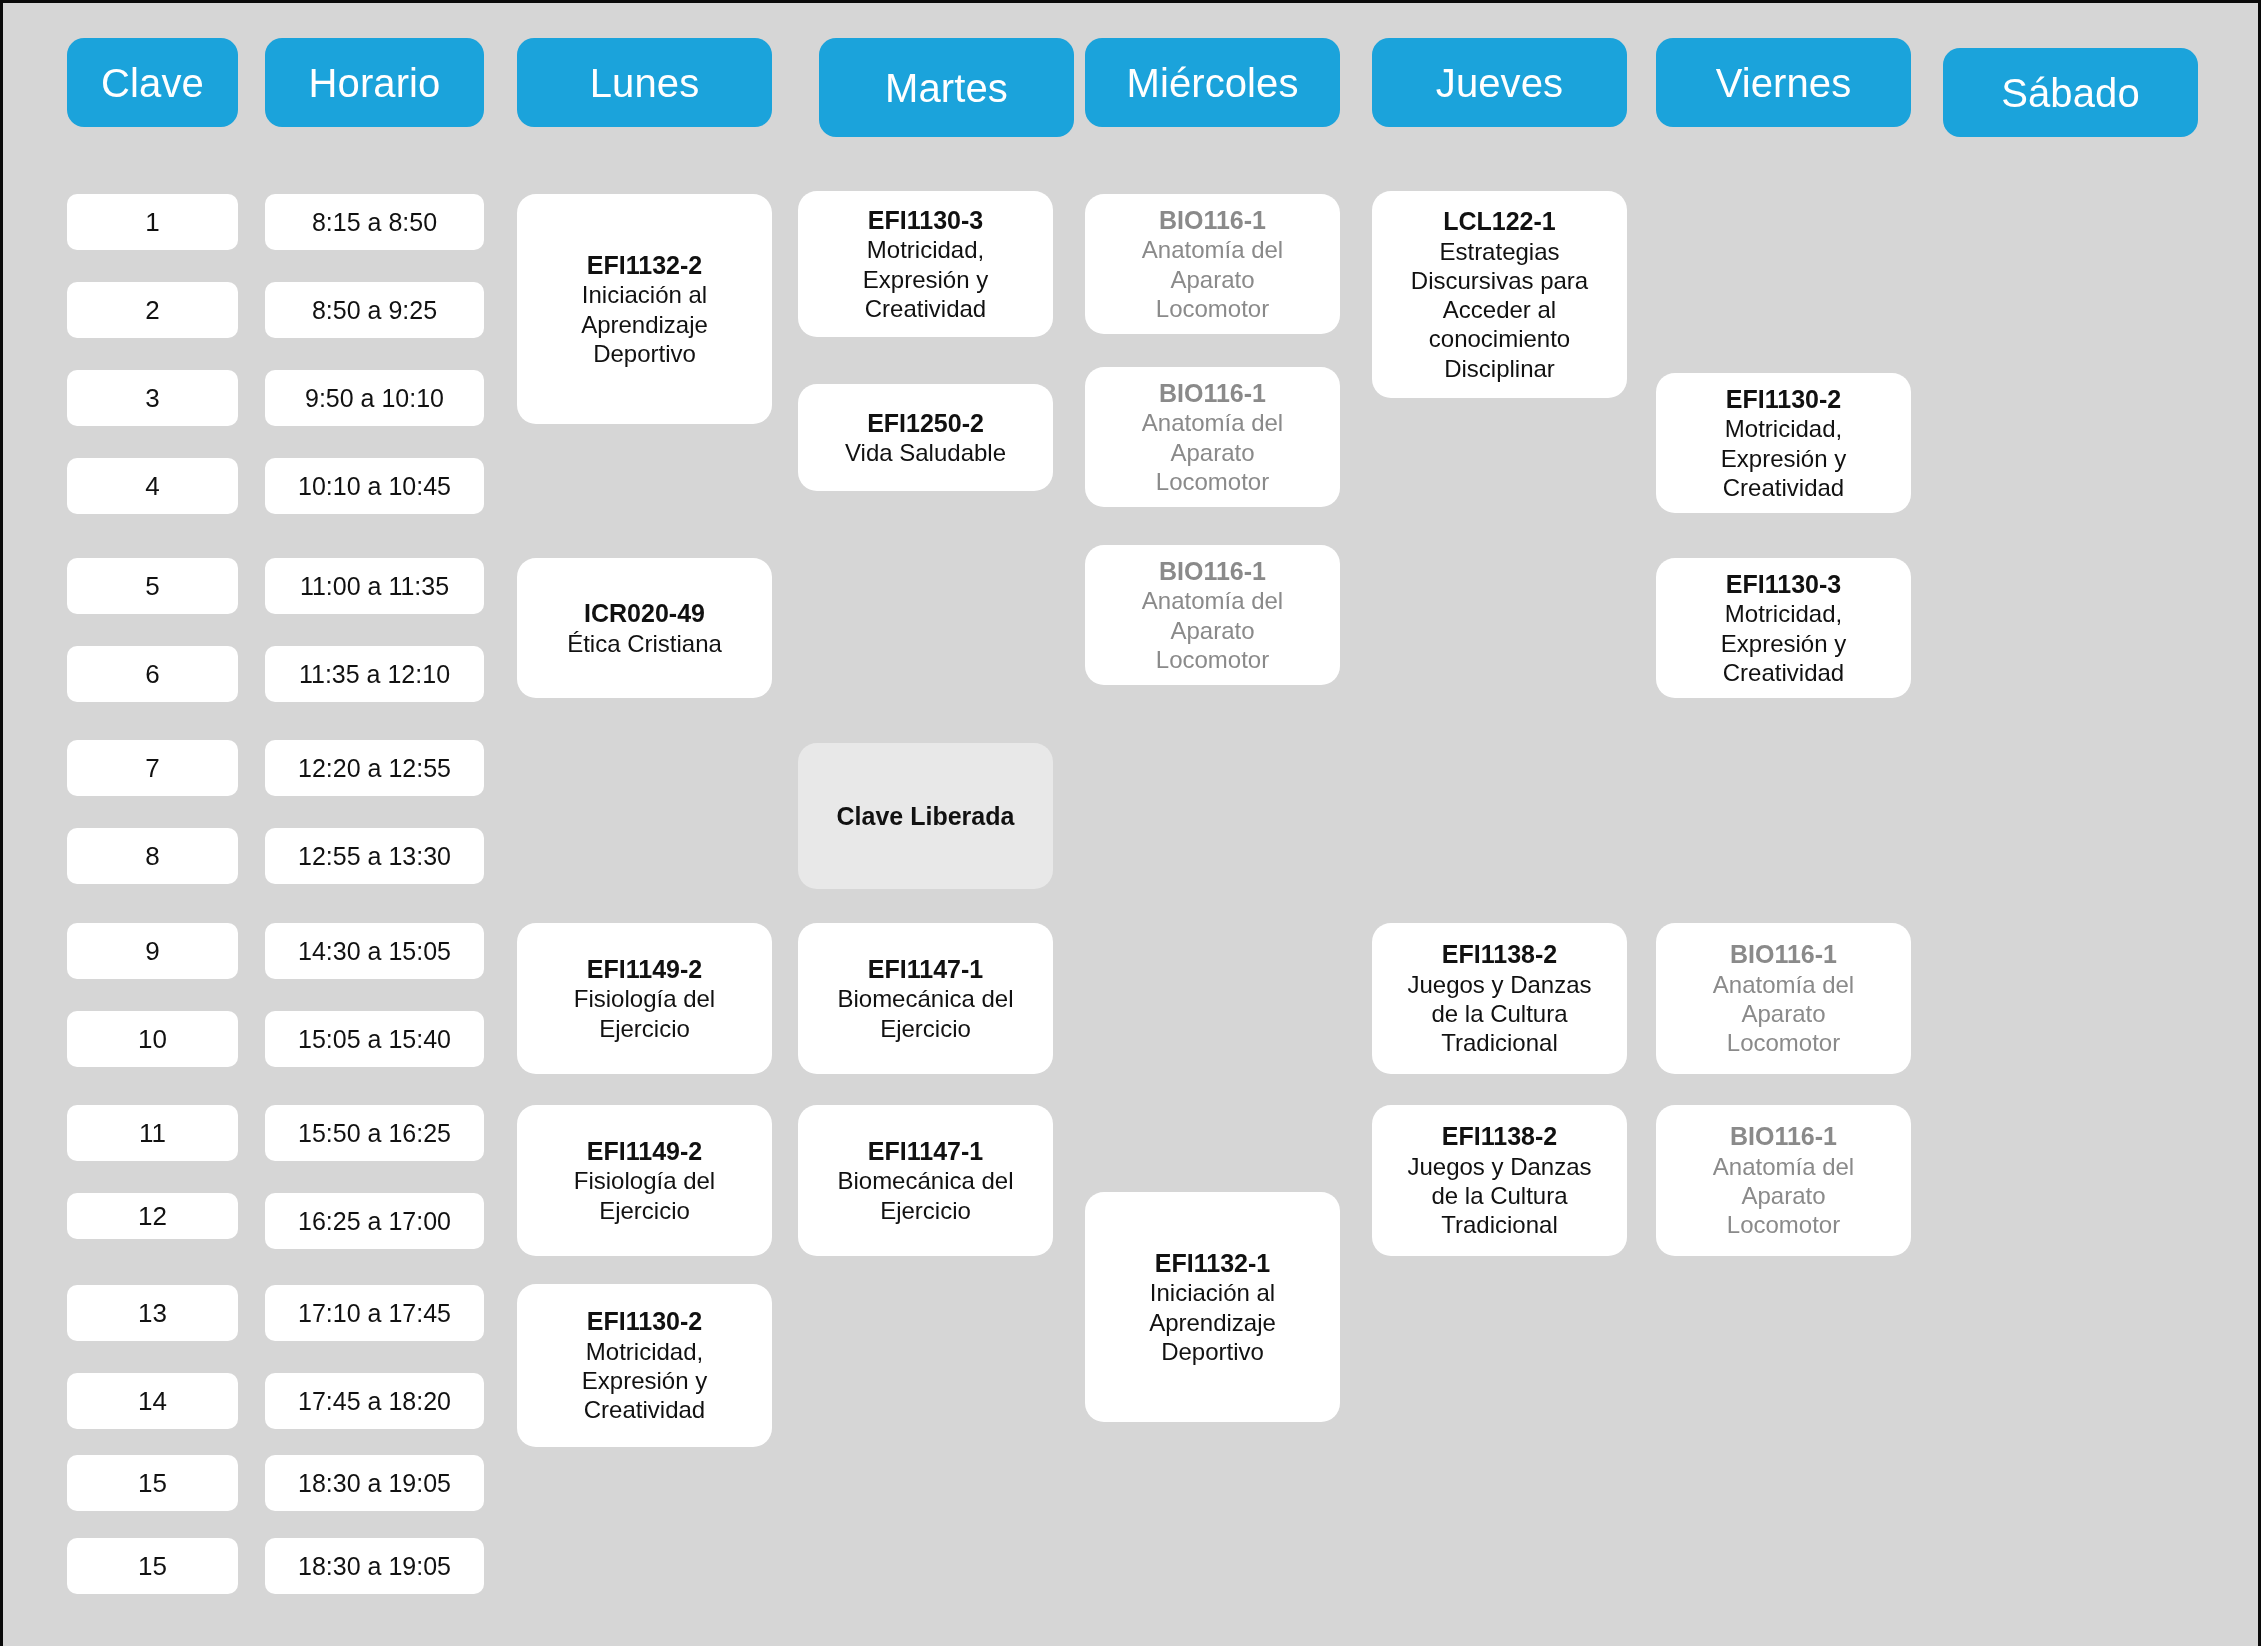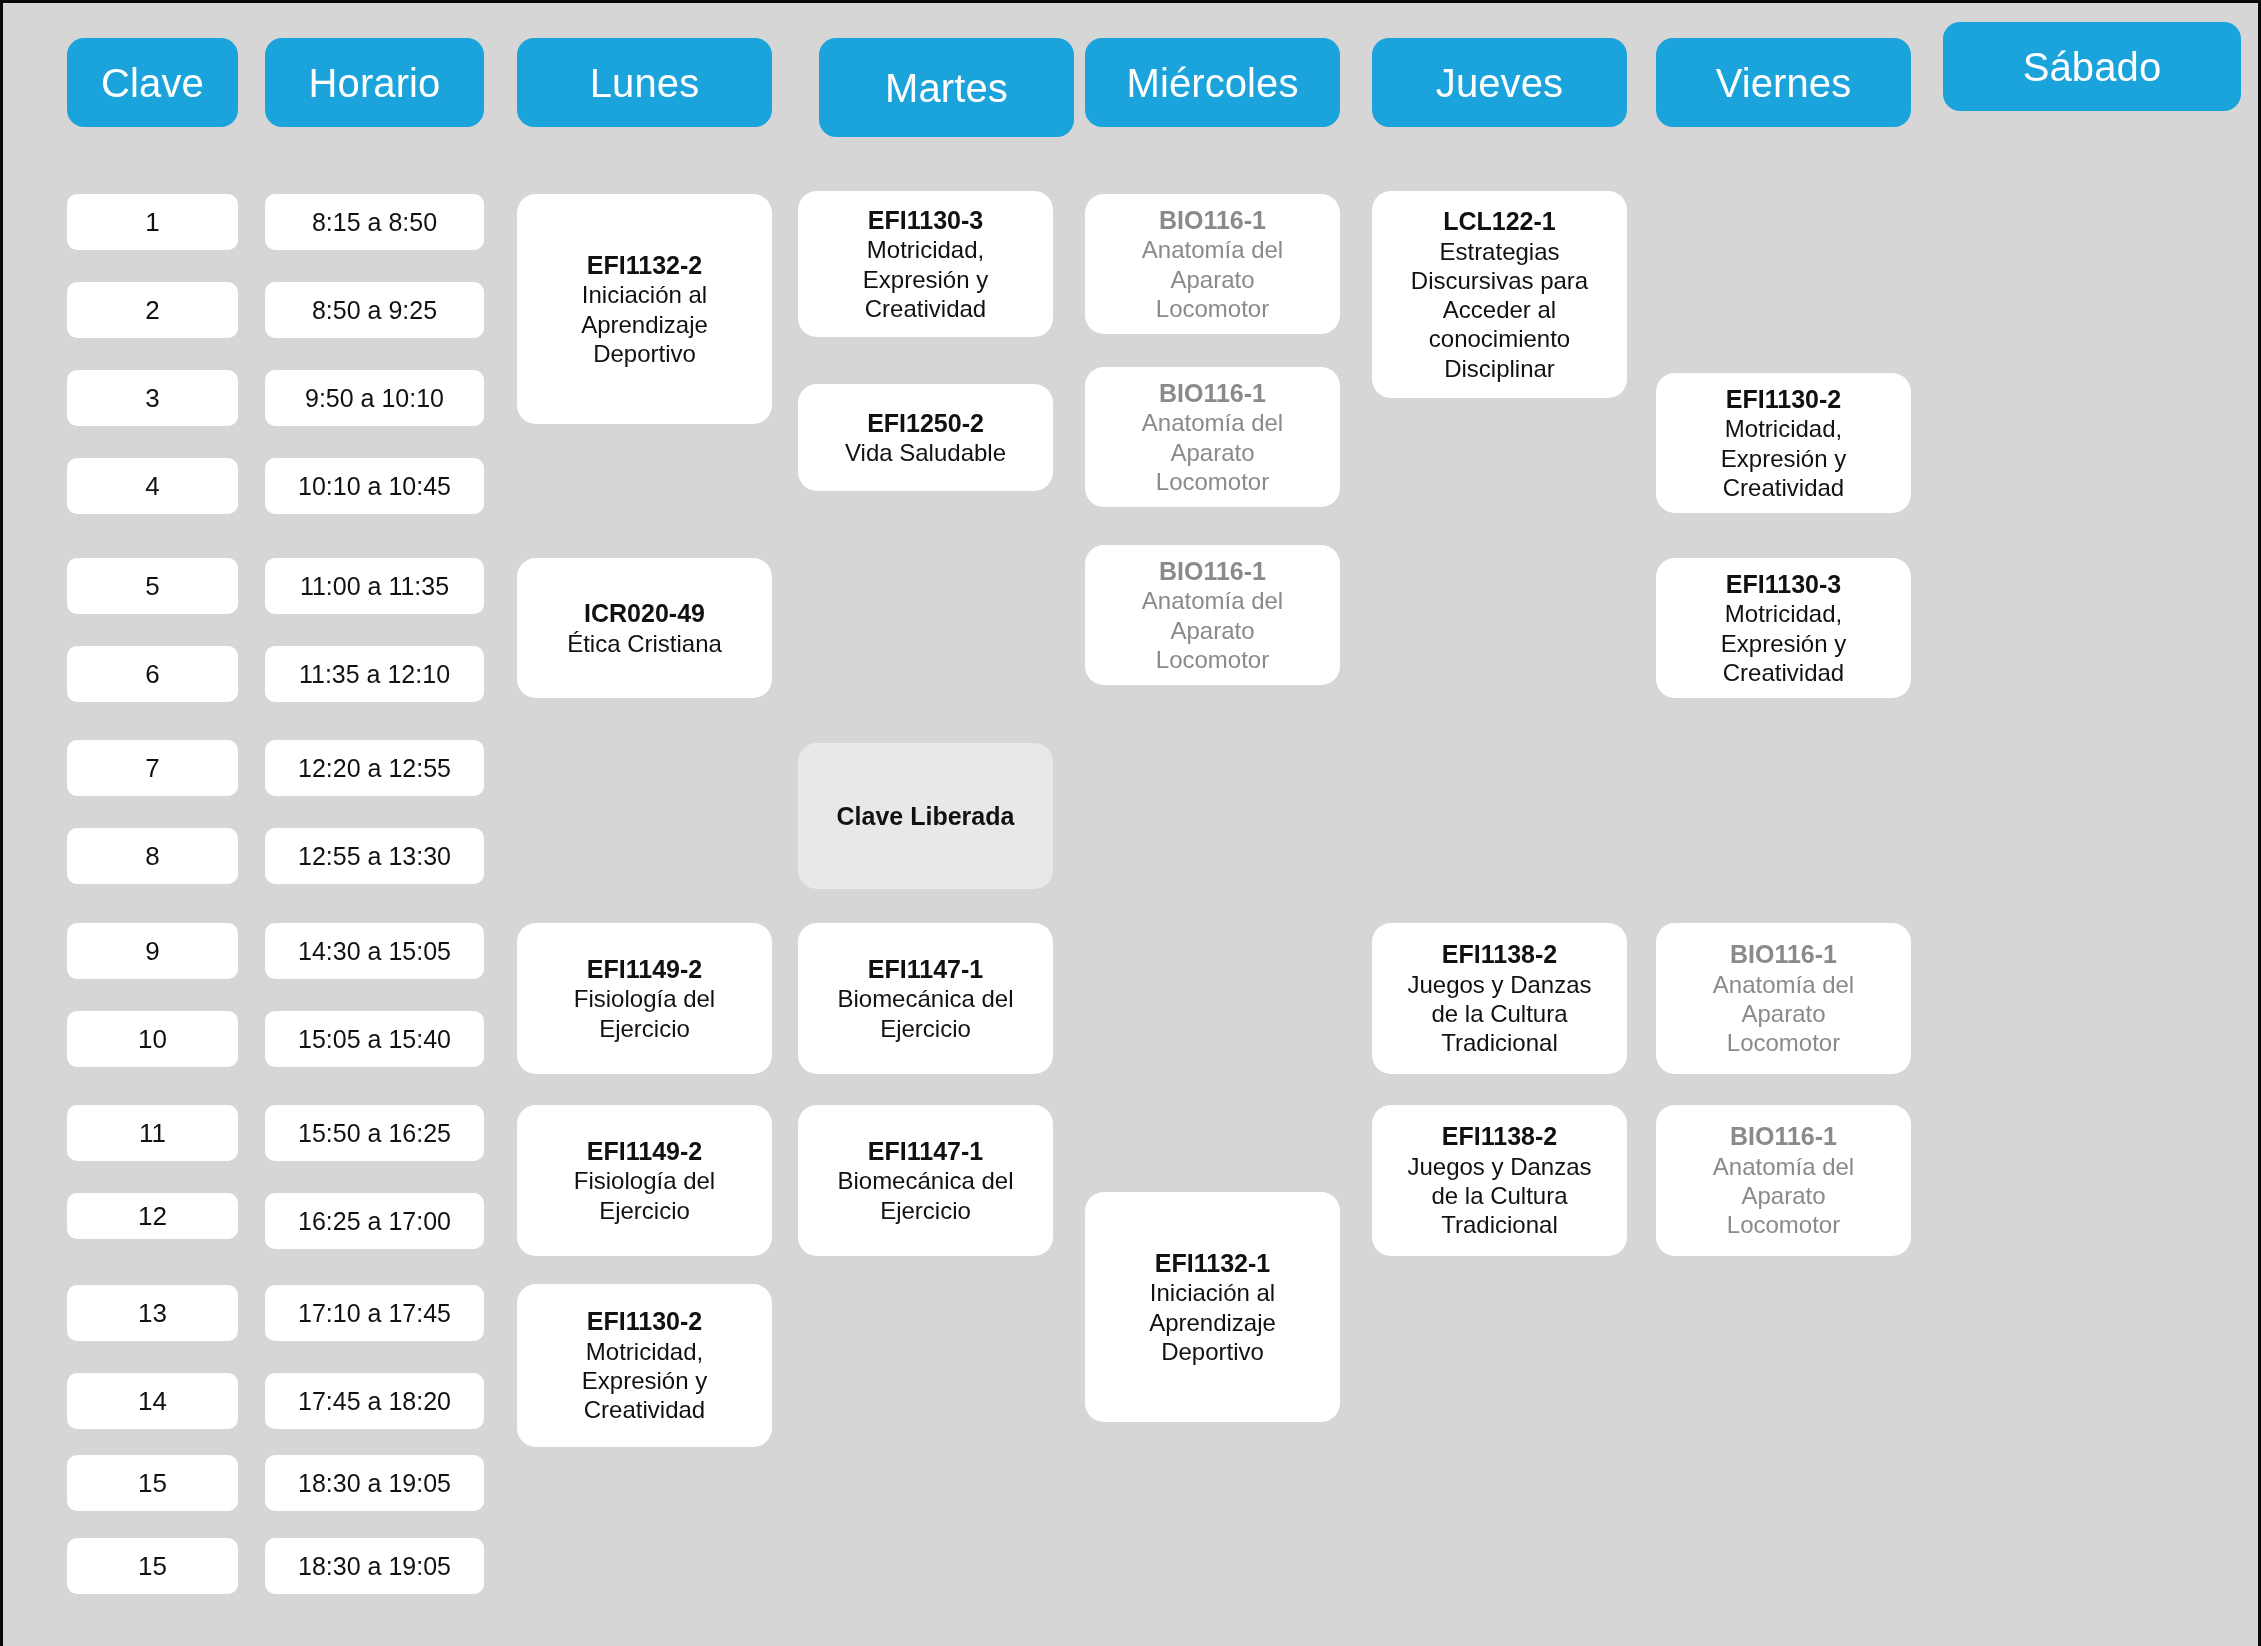--- a/index.html
+++ b/index.html
@@ -124,21 +124,21 @@
       </div>
       <div class="header-cell" style="left: 1082px; top: 35px; width: 255px; height: 89px;">
         <span>Miércoles</span>
       </div>
       <div class="header-cell" style="left: 1369px; top: 35px; width: 255px; height: 89px;">
         <span>Jueves</span>
       </div>
       <div class="header-cell" style="left: 1653px; top: 35px; width: 255px; height: 89px;">
         <span>Viernes</span>
       </div>
-      <div class="header-cell" style="left: 1940px; top: 19px; width: 298px; height: 89px;">
+      <div class="header-cell" style="left: 1940px; top: 45px; width: 255px; height: 89px;">
         <span>Sábado</span>
       </div>
     </div>
   <div id="clave-column">
       <div class="idx-cell" style="left: 64px; top: 191px; width: 171px; height: 56px;">1</div>
       <div class="idx-cell" style="left: 64px; top: 279px; width: 171px; height: 56px;">2</div>
       <div class="idx-cell" style="left: 64px; top: 367px; width: 171px; height: 56px;">3</div>
       <div class="idx-cell" style="left: 64px; top: 455px; width: 171px; height: 56px;">4</div>
       <div class="idx-cell" style="left: 64px; top: 555px; width: 171px; height: 56px;">5</div>
       <div class="idx-cell" style="left: 64px; top: 643px; width: 171px; height: 56px;">6</div>

